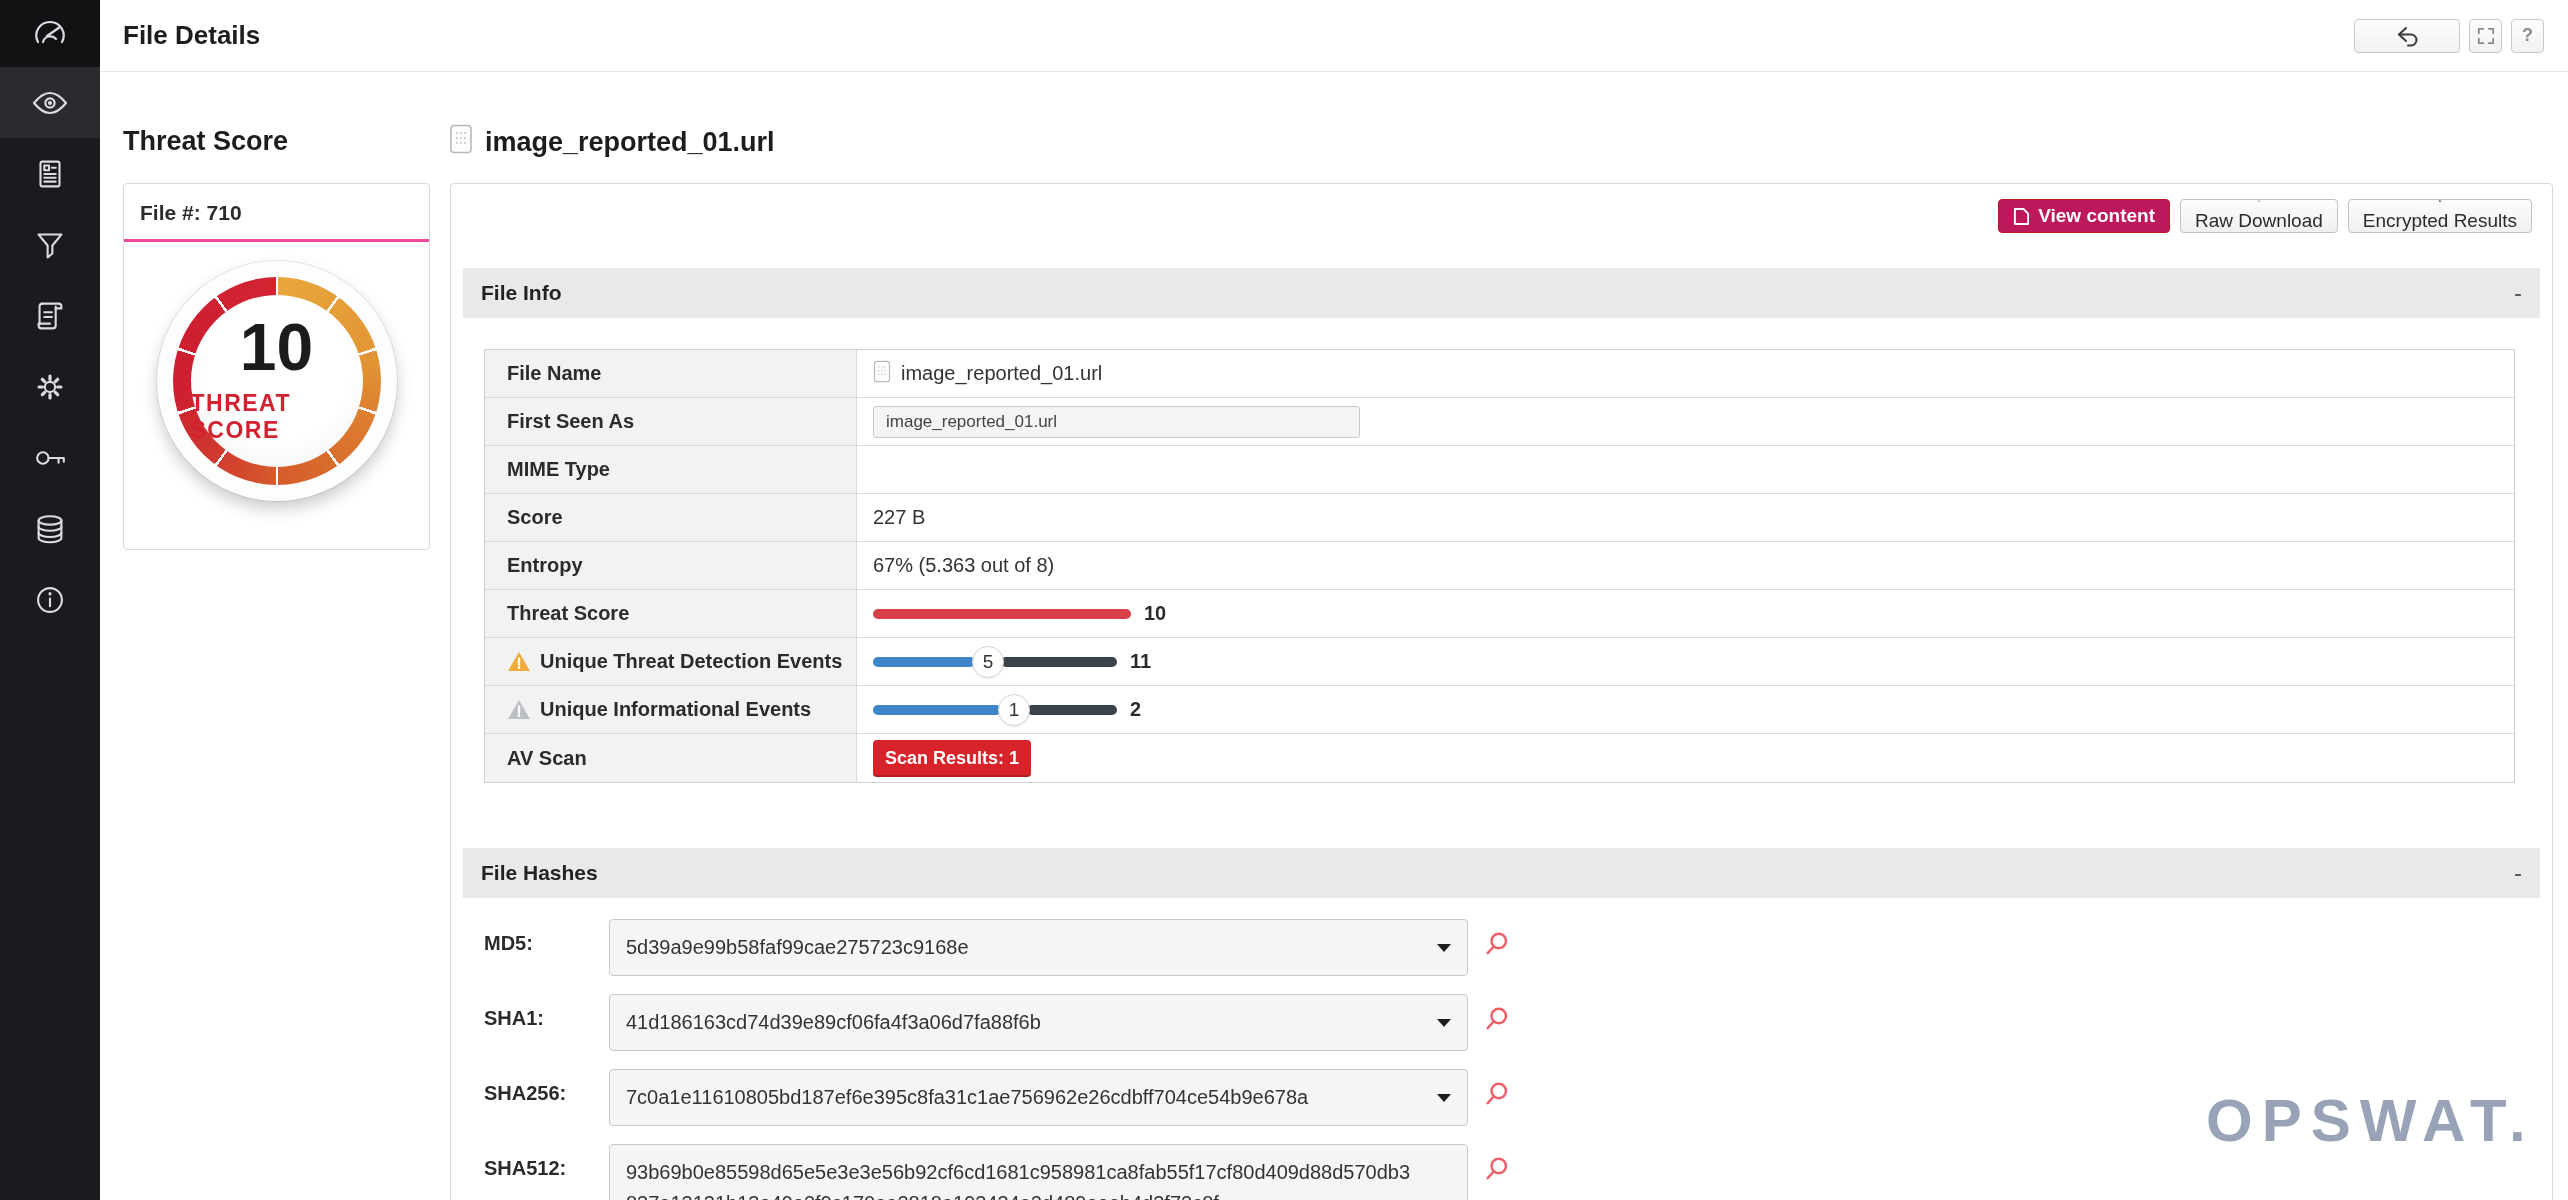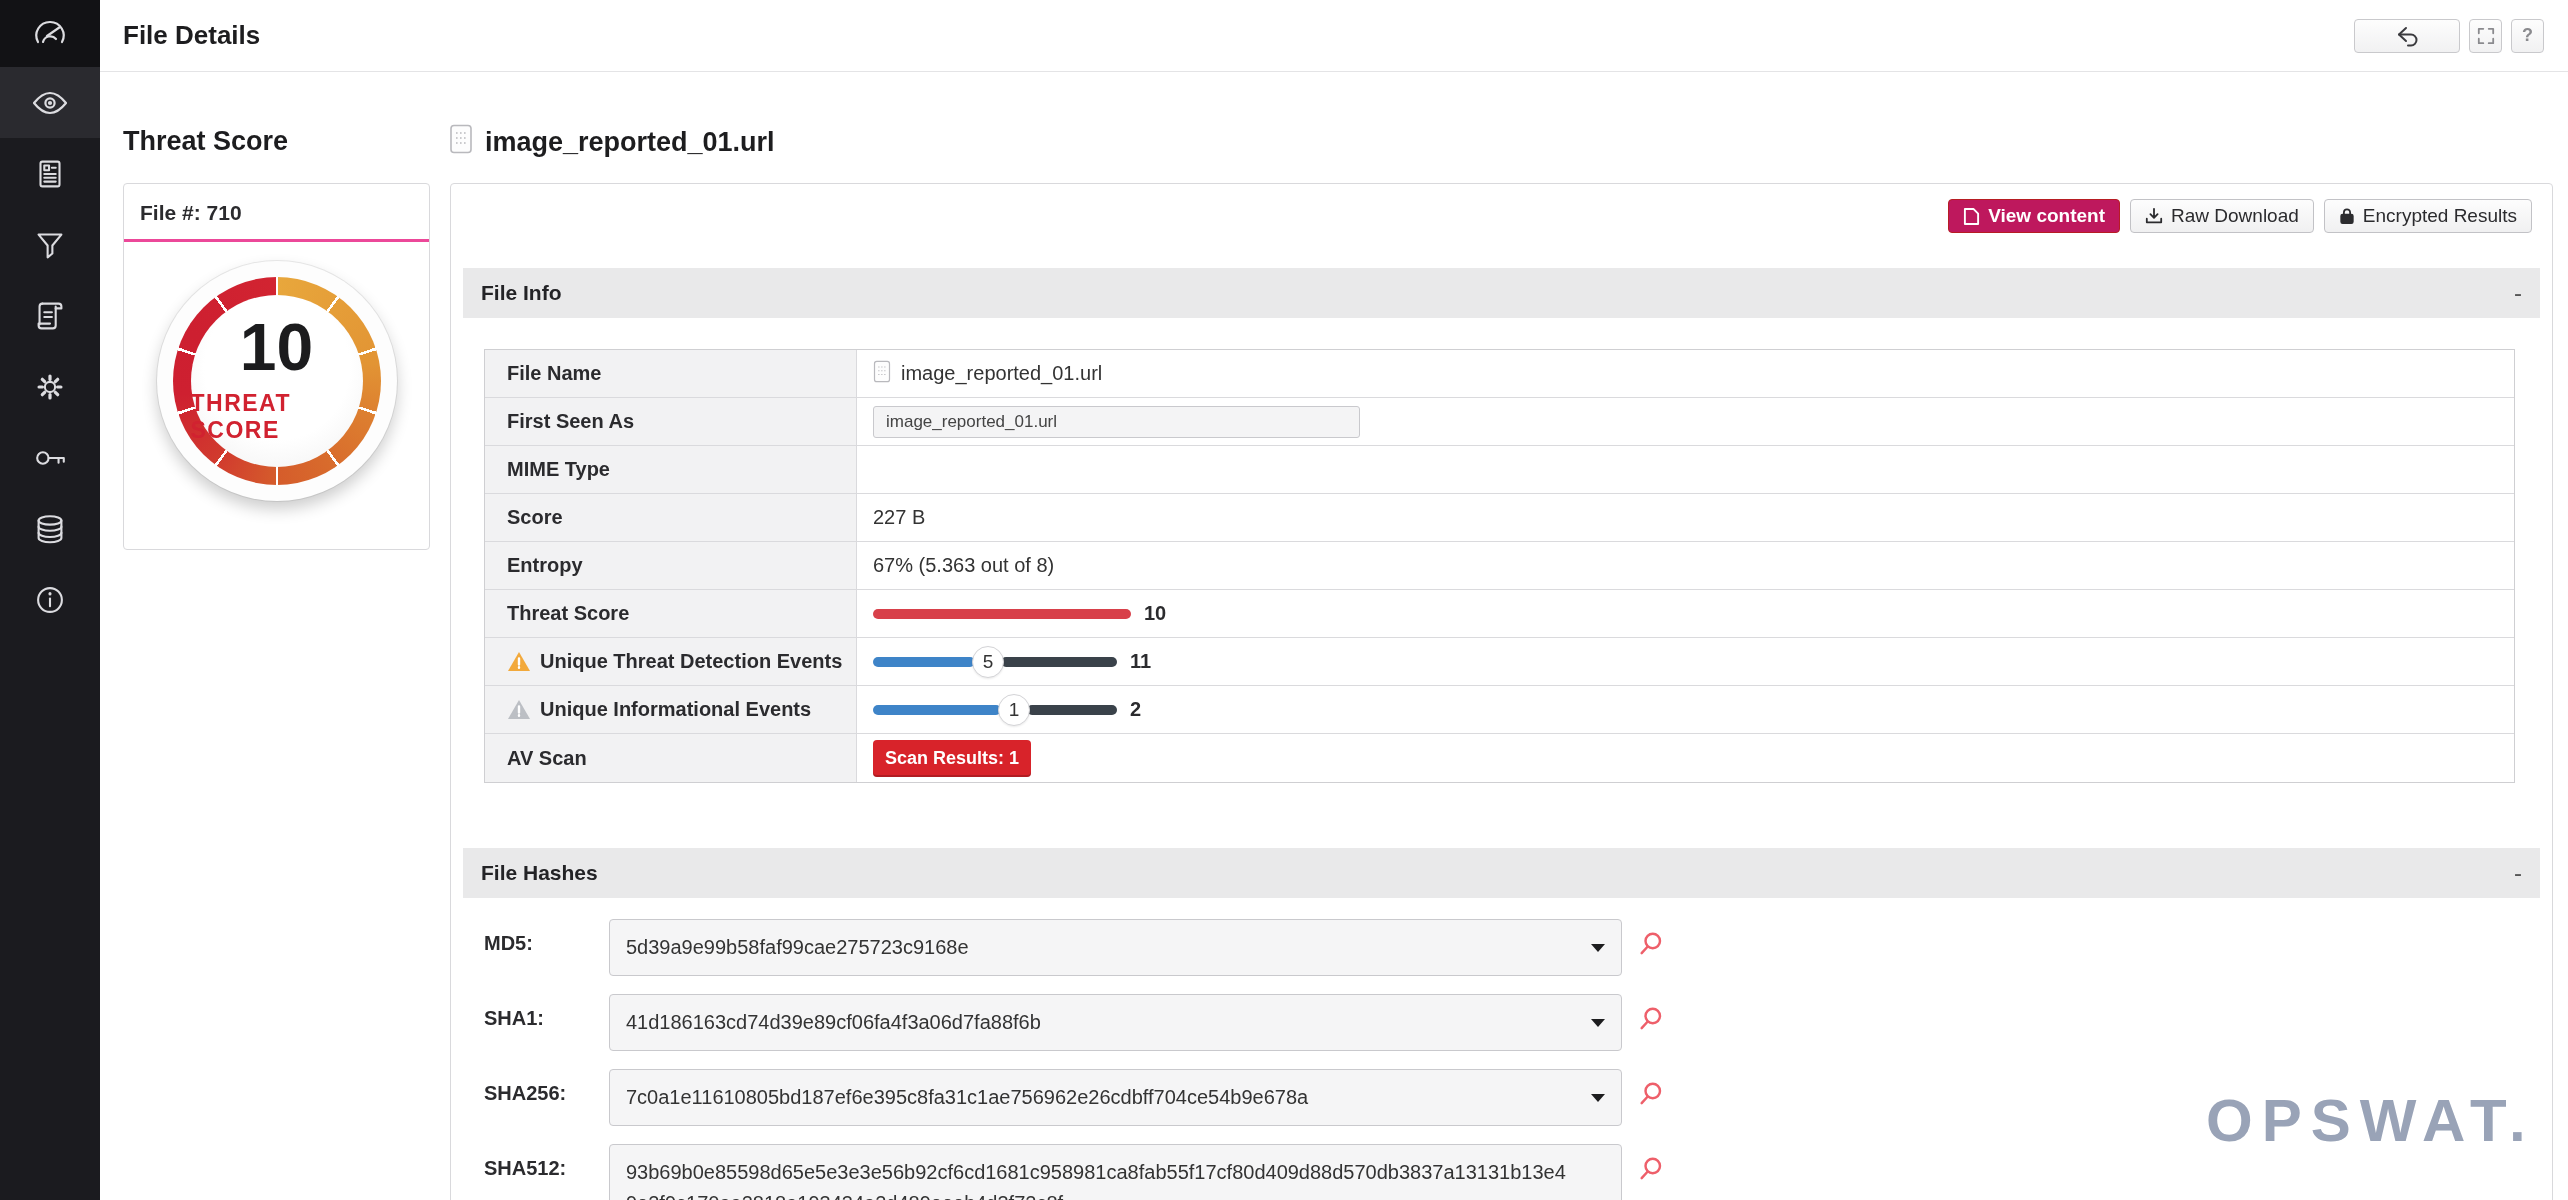--- a/index.html
+++ b/index.html
@@ -58,21 +58,21 @@
   .file-title span { font-size:27px; font-weight:bold; color:#1d1d1f; }
   .doc-icon svg { stroke:#b9b9bd; fill:#fdfdfd; stroke-width:1.6; }
 
   .panel { position:absolute; left:450px; top:183px; width:2103px; height:1100px;
            background:#fff; border:1px solid #d9d9dc; border-radius:4px; }
 
   .toolbar { display:flex; justify-content:flex-end; gap:10px; padding:15px 20px 0; }
   .btn { height:34px; display:flex; align-items:center; gap:8px; padding:0 14px;
          border-radius:4px; font-size:19px; cursor:pointer; }
   .btn-red { background:#be185d; border:1px solid #b71d23; color:#fff; font-weight:bold; }
-  .btn-gray { background:linear-gradient(#fdfdfd,#f0f0f1); border:1px solid #c2c2c6; color:#2b2b2e; }
+  .btn-gray { background:linear-gradient(#fdfdfd,#f0f0f1); border:1px solid #c2c2c6; color:#2b2b2e;flex-direction:column; }
   .btn svg { fill:none; stroke-width:2; stroke-linecap:round; stroke-linejoin:round; }
   .btn-red svg { stroke:#fff; }
   .btn-gray svg { stroke:#2b2b2e; }
 
   .section-bar { height:50px; background:#e9e9ea; margin:35px 12px 0; padding:0 18px;
                  display:flex; align-items:center; }
   .section-bar.hashes { margin-top:65px; }
   .section-title { font-size:21px; font-weight:bold; color:#232326; }
   .collapse-toggle { margin-left:auto; font-size:24px; color:#555; cursor:pointer; line-height:1; }
 
@@ -98,21 +98,21 @@
       font-size:19px; color:#333; margin:0 -3px; z-index:2; box-shadow:0 1px 2px rgba(0,0,0,.08); }
   .bar-value { margin-left:13px; font-size:20px; font-weight:bold; color:#2b2b2e; }
   .badge-red { background:#d8232a; border-radius:4px; padding:8px 12px; color:#fff;
                font-size:18px; font-weight:bold; box-shadow:inset 0 -2px 0 rgba(0,0,0,.18);
                cursor:pointer; }
 
   
   .hash-row { display:flex; align-items:flex-start; margin:18px 0 0 33px; }
   .hash-row.first { margin-top:21px; }
   .hash-label { flex:0 0 125px; font-size:20px; font-weight:bold; color:#2b2b2e; padding-top:13px; }
-  .hash-select { position:relative; width:1013px; min-height:48px; background:#f5f5f6;
+  .hash-select { position:relative; width:859px; min-height:48px; background:#f5f5f6;
                  border:1px solid #c9c9cd; border-radius:4px; padding:12px 48px 12px 16px;
                  font-size:20px; color:#333; cursor:pointer; word-break:break-all; line-height:1.55; }
   .hash-select .caret { position:absolute; right:16px; top:50%; margin-top:-4px; width:0; height:0;
                  border-left:7px solid transparent; border-right:7px solid transparent;
                  border-top:8px solid #1d1d1f; }
   .hash-search { margin:12px 0 0 16px; cursor:pointer; }
   .hash-search svg { stroke:#ee5f6a; fill:none; stroke-width:2.1; stroke-linecap:round; }
 
   .watermark { position:absolute; left:2206px; top:1086px; font-size:60px; font-weight:bold;
                letter-spacing:9px; color:#99a3b7; }

